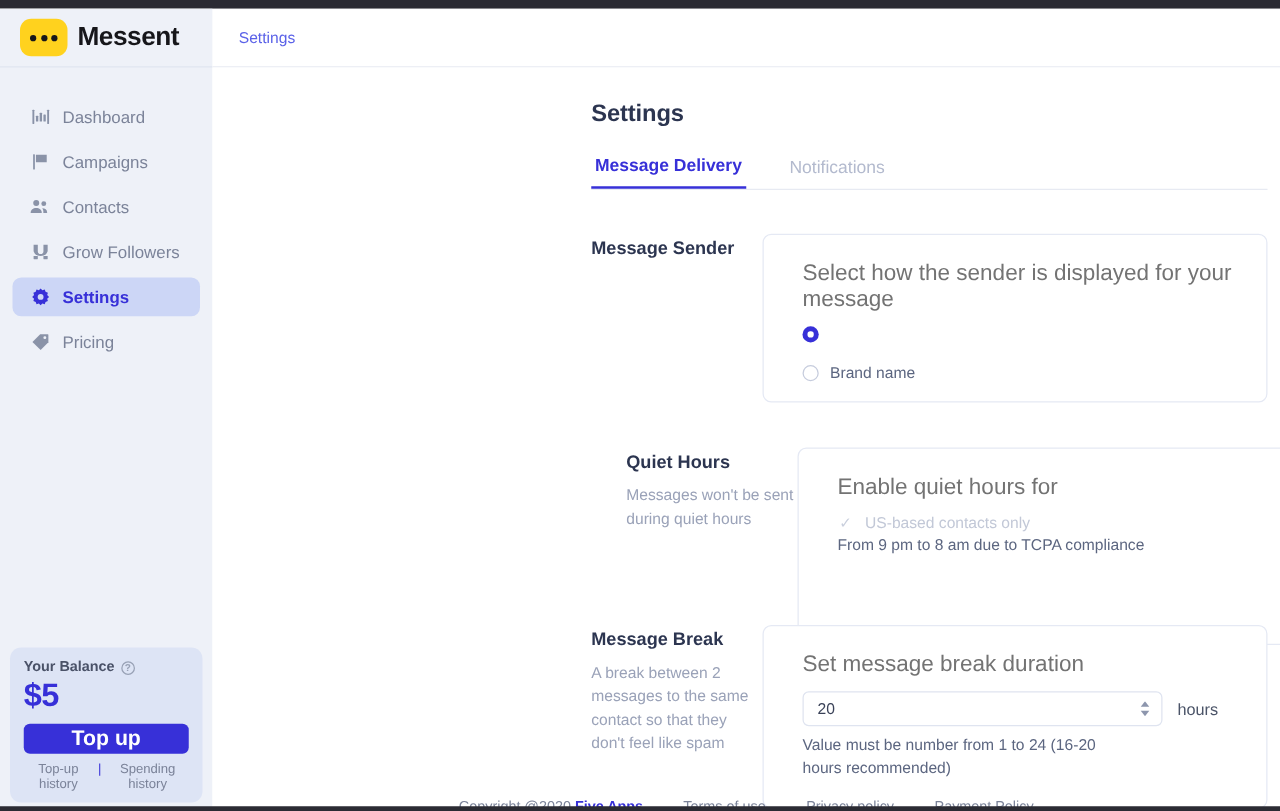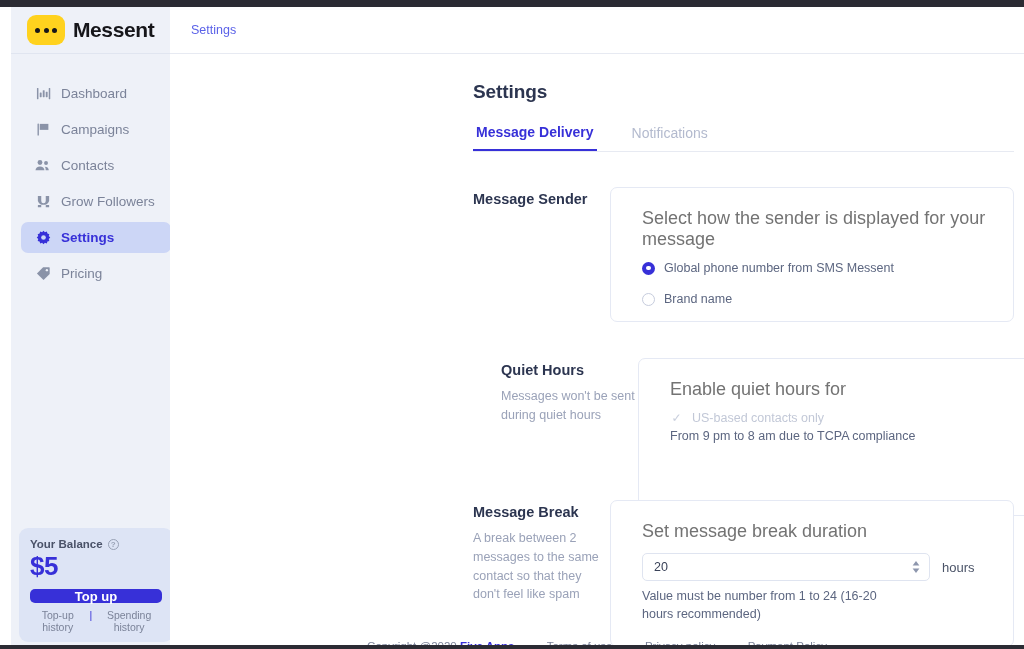--- a/index.html
+++ b/index.html
@@ -13,21 +13,21 @@
   #app { position: relative; width: 1024px; height: 649px; overflow: hidden; }
 
   
   .top-strip {
     position: absolute; top: 0; left: 0; width: 1024px; height: 7px;
     background: #2b2b33;
   }
 
   
   .sidebar {
-    position: absolute; top: 7px; left: 11px; width: 170px; height: 642px;
+    position: absolute; top: 7px; left: 0; width: 170px; height: 642px;
     background: #eef1f8;
     display: flex; flex-direction: column;
   }
   .logo-row {
     height: 47px; display: flex; align-items: center; padding-left: 16px;
     background: #eef1f8;
     border-bottom: 1px solid #e0e5f0;
   }
   .logo-mark {
     width: 38px; height: 30px; border-radius: 9px; background: #FFD21E;
@@ -67,22 +67,22 @@
   .q-mark {
     width: 11px; height: 11px; border-radius: 50%; border: 1px solid #98a1b5;
     font-size: 8px; line-height: 9px; text-align: center; color: #98a1b5;
     display: inline-block;
   }
   .bal-amount {
     font-size: 26px; font-weight: 700; color: #3730d8; line-height: 1.15;
     margin: 2px 0 7px 0; letter-spacing: -0.5px;
   }
   .topup-btn {
-    display: block; width: 100%; height: 14px; border: none; border-radius: 5px;
-    background: #3730d8; color: #fff; font-size: 13px; font-weight: 700;
+    display: block; width: 100%; height: 24px; border: none; border-radius: 5px;
+    background: #3730d8; color: #fff; font-size: 17px; font-weight: 700;
     font-family: inherit; cursor: pointer;
   }
   .bal-links {
     margin-top: 6px; font-size: 10.5px; color: #7b8399; text-align: center;
     display: flex; justify-content: center; gap: 4px;
   }
   .bal-links a { color: #7b8399; text-decoration: none; cursor: pointer; }
   .bal-sep { color: #3730d8; }
 
   
@@ -309,21 +309,20 @@
     </div>
 
     <section class="srow" style="top:133px;">
       <div class="slabel">
         <h3>Message Sender</h3>
       </div>
       <div class="card" style="height:135px;">
         <div class="card-hint">Select how the sender is displayed for your message</div>
         <div class="opt">
           <span class="radio checked"></span>
-          <span class="opt-label">Global phone number from SMS Messent</span>
         </div>
         <div class="opt">
           <span class="radio"></span>
           <span class="opt-label">Brand name</span>
         </div>
       </div>
     </section>
 
     <section class="srow" style="top:304px;margin-left:28px;">
       <div class="slabel">

